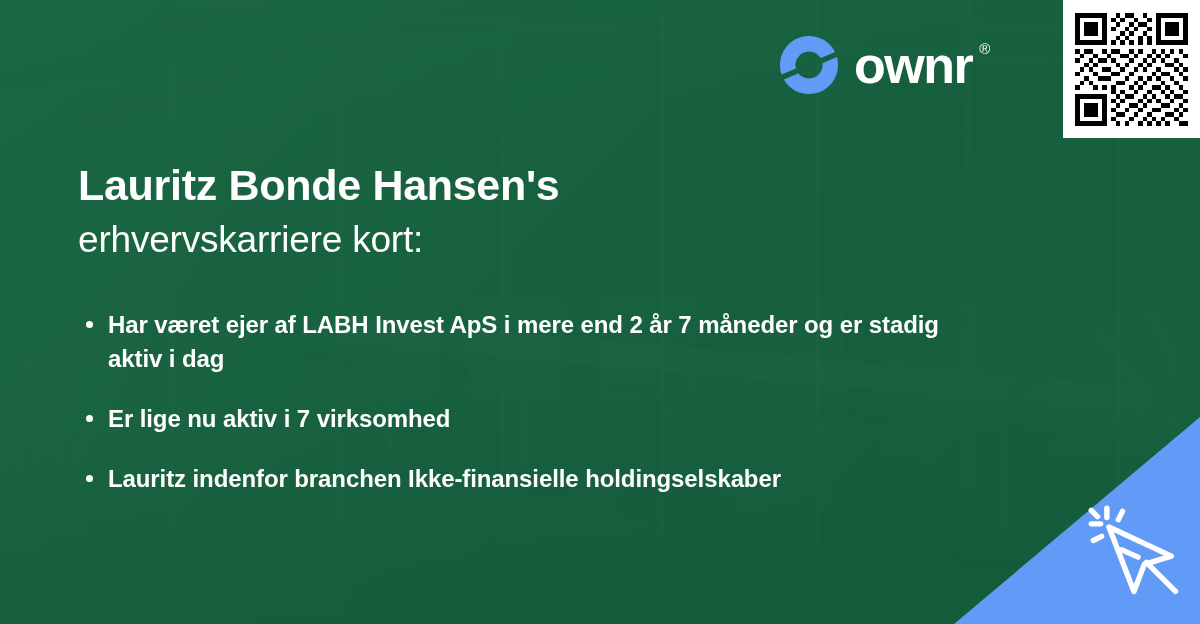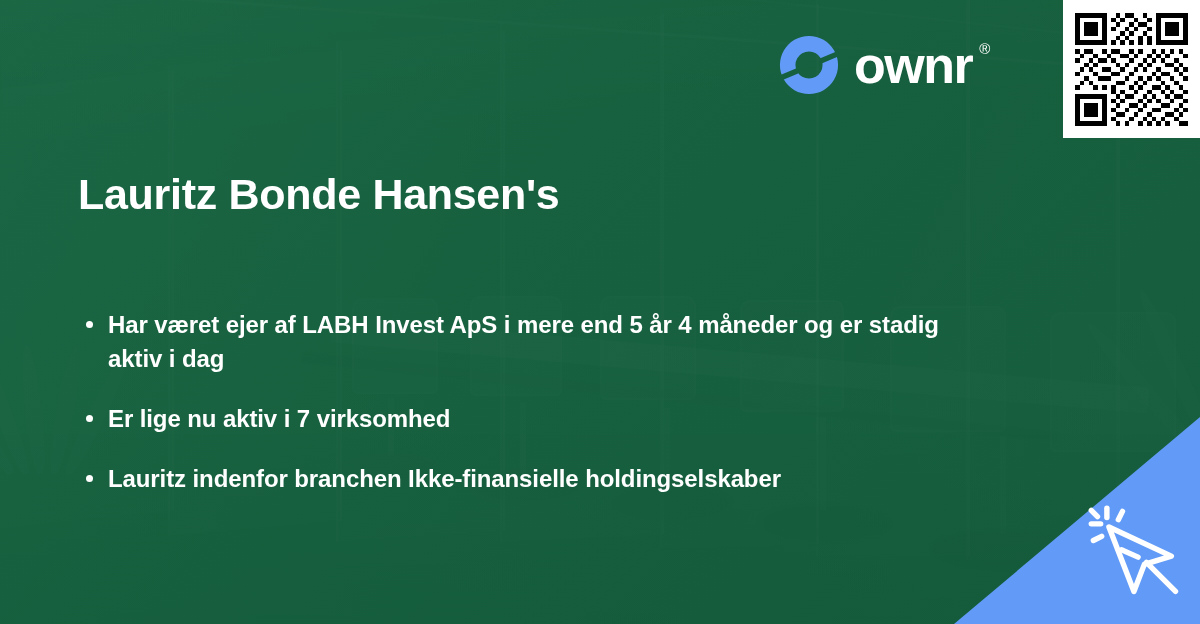--- a/index.html
+++ b/index.html
@@ -198,21 +198,21 @@
     background: #ffffff;
     display: flex;
     align-items: center;
     justify-content: center;
   }
   .qr-box svg { display: block; }
 
   .headline {
     position: absolute;
     left: 78px;
-    top: 169px;
+    top: 160px;
     width: 900px;
   }
   .headline .line1 {
     color: #ffffff;
     font-size: 43px;
     font-weight: 700;
     line-height: 1.18;
     letter-spacing: -0.3px;
     margin: 0;
   }
@@ -568,24 +568,25 @@
           <rect x="18" y="24" width="1" height="1"></rect>
             <rect x="20" y="24" width="1" height="1"></rect>
           <rect x="23" y="24" width="1" height="1"></rect>
             <rect x="24" y="24" width="1" height="1"></rect>
         </g>
       </svg>
     </div>
 
     <div class="headline">
       <div class="line1">Lauritz Bonde Hansen's</div>
+      <div class="line2">erhvervskarriere kort:</div>
     </div>
 
     <ul class="facts">
-      <li class="fact">Har været ejer af LABH Invest ApS i mere end 5 år 4 måneder og er stadig aktiv i dag</li>
+      <li class="fact">Har været ejer af LABH Invest ApS i mere end 2 år 7 måneder og er stadig aktiv i dag</li>
       <li class="fact">Er lige nu aktiv i 7 virksomhed</li>
       <li class="fact">Lauritz indenfor branchen Ikke-finansielle holdingselskaber</li>
     </ul>
 
     <div class="corner-triangle"></div>
     <svg class="cursor-icon" viewBox="0 0 100 100">
       <g fill="none" stroke="#ffffff" stroke-width="5.2" stroke-linecap="round" stroke-linejoin="round">
         <path d="M24 24 L84 52 L58 60 L48 86 Z"></path>
         <path d="M60 58 L88 86"></path>
         <path d="M36 46 L52 53"></path>

